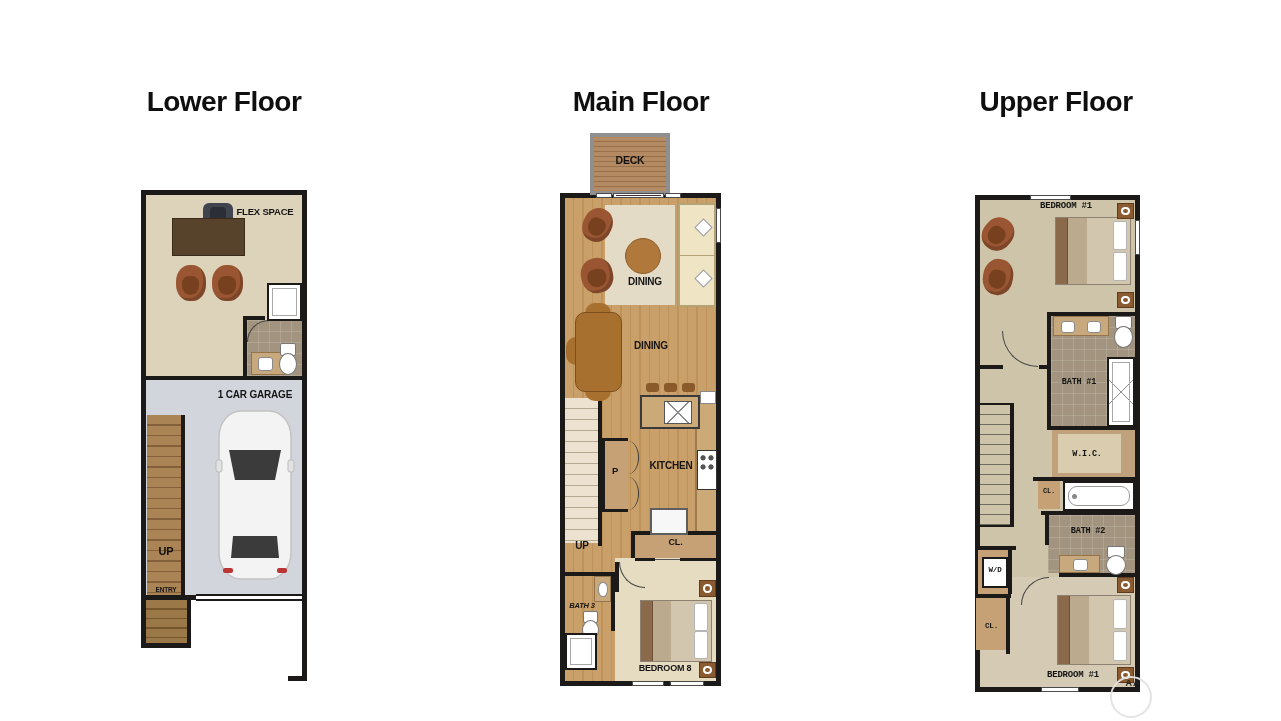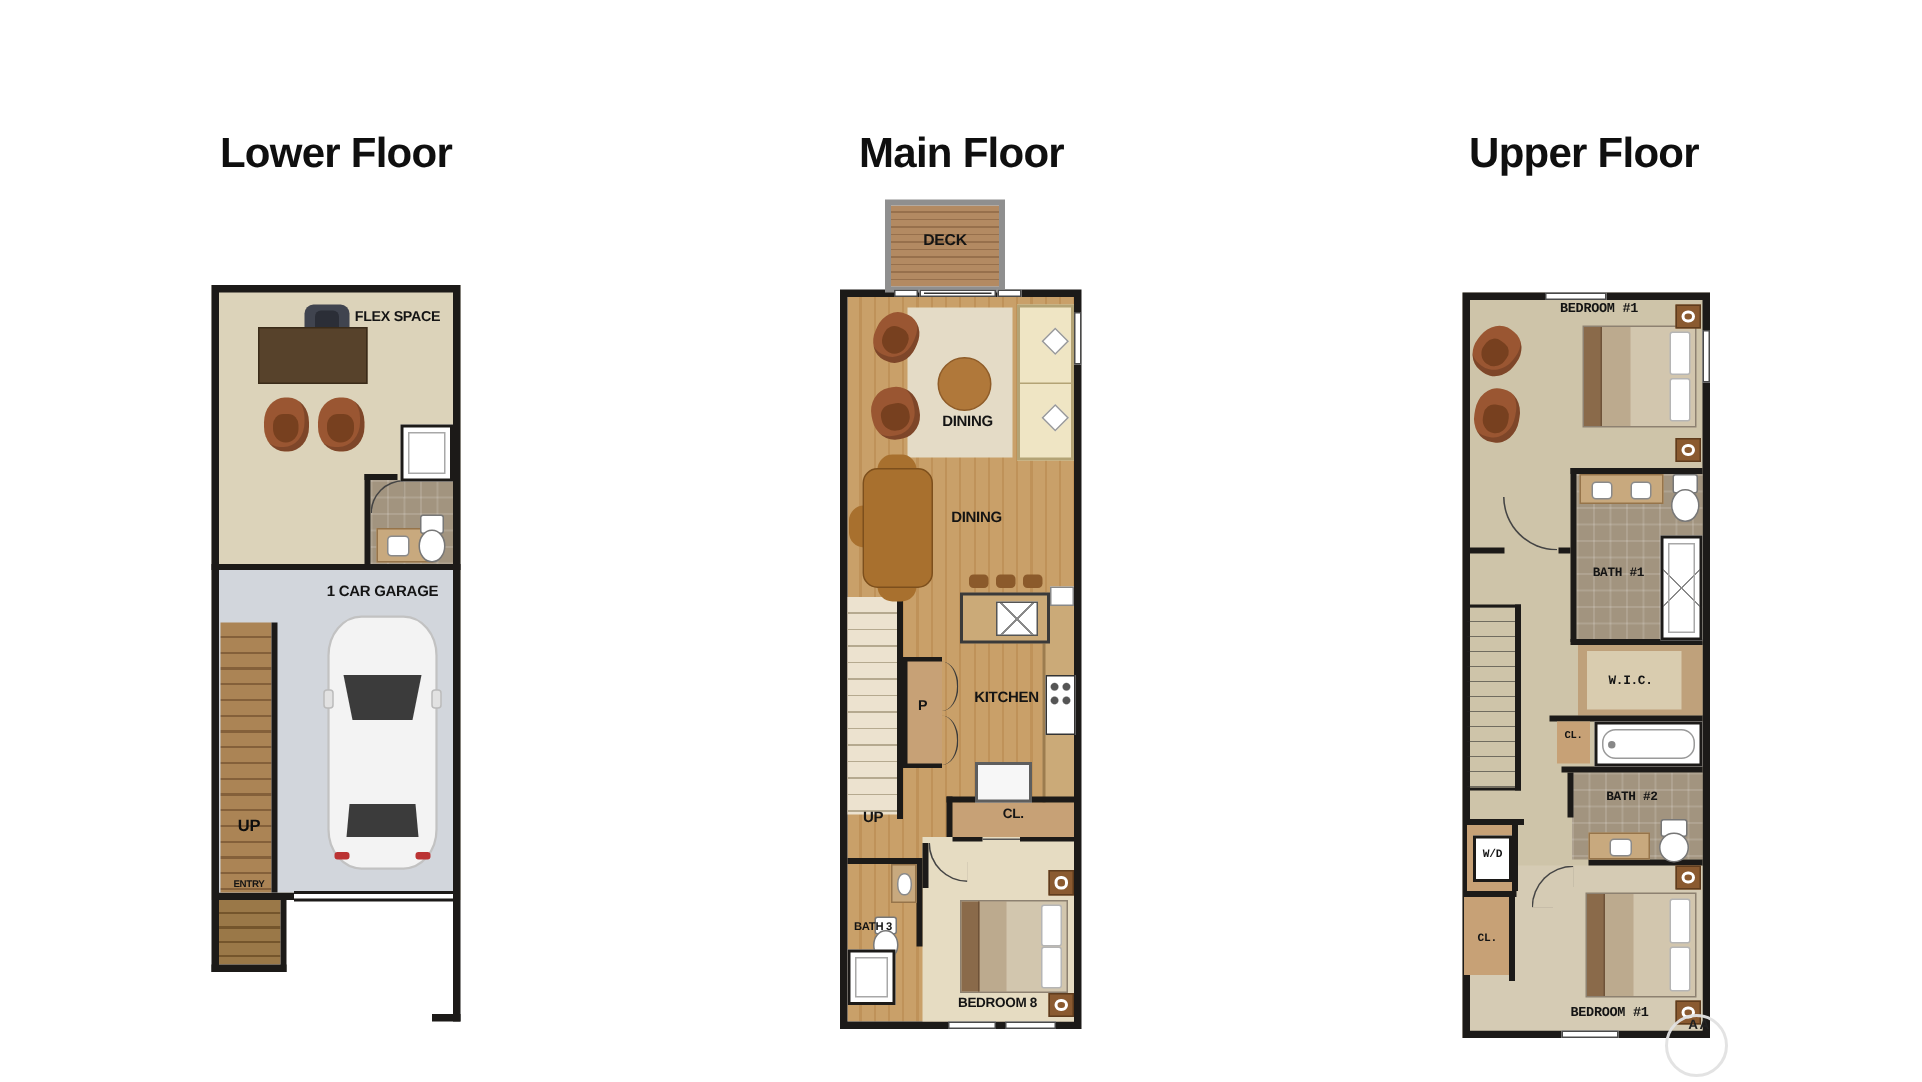--- a/index.html
+++ b/index.html
@@ -210,21 +210,21 @@
     <div class="door" style="left:59px;top:429px;width:26px;height:26px;border-left:1.5px solid #444;border-bottom:1.5px solid #444;border-radius:0 0 0 26px;"></div>
     <div class="bed" style="left:80px;top:467px;width:72px;height:62px;">
         <div class="pw"></div>
       </div>
     <div class="nightstand" style="left:139px;top:447px;width:17px;height:17px;"></div>
     <div class="nightstand" style="left:139px;top:529px;width:17px;height:16px;"></div>
     <div class="lbl" style="left:60px;top:531px;width:90px;font-size:9px;">BEDROOM 8</div>
 
     <div class="wall" style="left:5px;top:439px;width:50px;height:4px;z-index:3;"></div>
     <div class="wall" style="left:51px;top:443px;width:4px;height:55px;z-index:3;"></div>
-    <div class="lbl" style="left:2px;top:481px;width:40px;font-size:7.5px;">BATH 3</div>
+    <div class="lbl" style="left:2px;top:469px;width:40px;font-size:7.5px;font-style:italic;">BATH 3</div>
     <div class="vanity" style="left:34px;top:443px;width:17px;height:26px;">
       <div class="sink" style="left:3px;top:5px;width:10px;height:15px;border-radius:45%;"></div>
     </div>
     <div class="toilet" style="left:22px;top:478px;width:15px;height:27px;"></div>
     <div class="shower" style="left:5px;top:500px;width:32px;height:37px;">
         <div class="inner"></div>
       </div>
 
     <div class="window" style="left:72px;top:548px;width:32px;height:5px;"></div>
     <div class="window" style="left:110px;top:548px;width:34px;height:5px;"></div>

